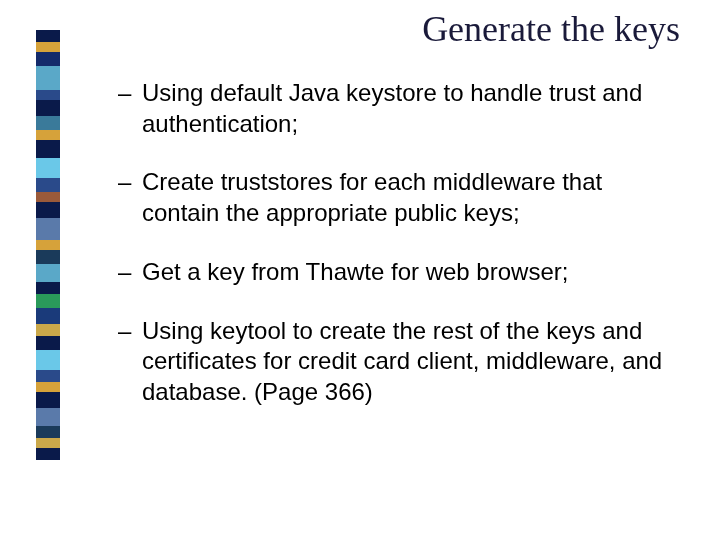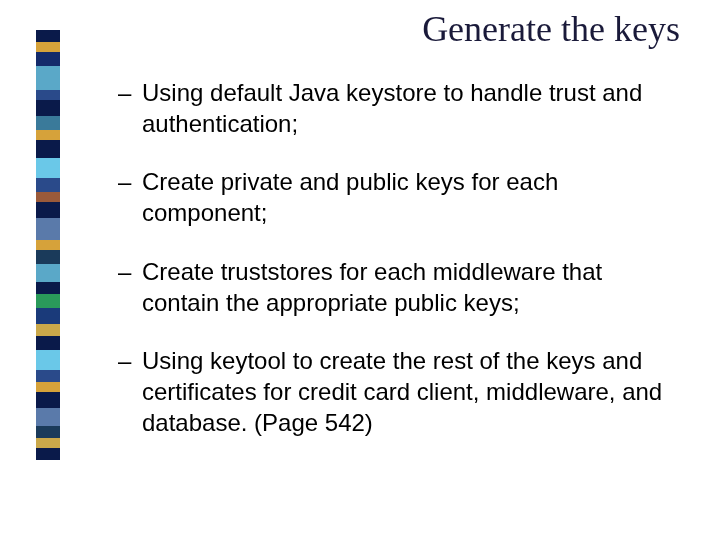--- a/index.html
+++ b/index.html
@@ -89,17 +89,17 @@
     <div class="stripe" style="background: rgb(90, 122, 170); height: 18px;"></div>
     <div class="stripe" style="background: rgb(26, 58, 90); height: 12px;"></div>
     <div class="stripe" style="background: rgb(202, 168, 74); height: 10px;"></div>
     <div class="stripe" style="background: rgb(10, 26, 74); height: 12px;"></div>
   </div>
 
 <div class="content">
   <h1 class="title">Generate the keys</h1>
   <ul class="bullets">
       <li>Using default Java keystore to handle trust and authentication;</li>
-      <li>Create private and public keys for each component;</li>
       <li>Create truststores for each middleware that contain the appropriate public keys;</li>
-      <li>Using keytool to create the rest of the keys and certificates for credit card client, middleware, and database. (Page 542)</li>
+      <li>Get a key from Thawte for web browser;</li>
+      <li>Using keytool to create the rest of the keys and certificates for credit card client, middleware, and database. (Page 366)</li>
     </ul>
 </div>
 
 </body></html>

